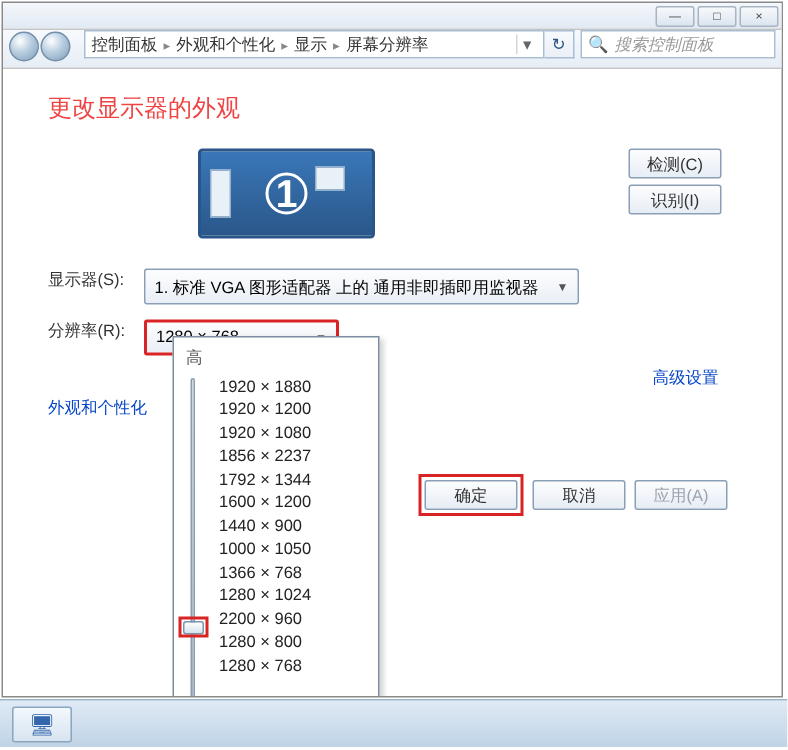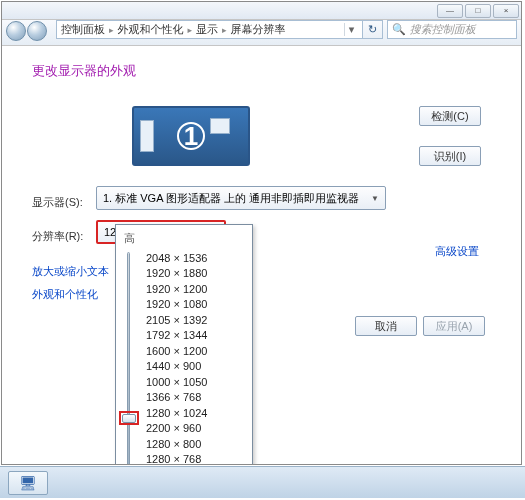--- a/index.html
+++ b/index.html
@@ -10,30 +10,30 @@
 .navbar{height:26px;background:linear-gradient(#f8fafd,#e6edf5);display:flex;border-bottom:1px solid #c5c5c5;padding:0 4px}
 .nav-circles{width:46px;height:22px;display:flex;align-items:center;margin-right:4px}
 .nav-circle{width:20px;height:20px;border-radius:50%;background:radial-gradient(circle at 35% 30%,#fff,#b8cde0 45%,#7f9db8);border:1px solid #7090ab;margin-right:1px}
 .breadcrumb{flex:1;height:19px;border:1px solid #a8bed4;background:#fff;display:flex;align-items:center;padding:0 4px;color:#333}
 .bc-sep{color:#888;margin:0 4px;font-size:9px}
 .bc-dd{width:14px;text-align:center;color:#666;border-left:1px solid #d0d8e0;margin-left:auto}
 .refresh{width:20px;height:19px;border:1px solid #a8bed4;border-left:0;display:flex;align-items:center;justify-content:center;color:#2a5582;font-size:11px}
 .search{width:130px;height:19px;border:1px solid #a8bed4;background:#fff;margin-left:4px;display:flex;align-items:center;padding:0 4px;color:#999;font-style:italic}
 .search-ico{margin-right:4px;color:#6286aa;font-style:normal}
 .content{padding:16px 30px;position:relative;height:calc(100% - 44px);overflow:hidden}
-.heading{color:#a21caf;font-size:13px;margin-bottom:26px}
+.heading{color:#ef4444;font-size:16px;margin-bottom:16px}
 .preview-row{display:flex;align-items:flex-start;margin-bottom:20px}
 .monitor-box{width:118px;height:60px;background:linear-gradient(#3a77b8,#2a5789);border:2px solid #2a5588;border-radius:3px;margin-left:100px;display:flex;align-items:center;justify-content:center;position:relative}
 .monitor-num{color:#fff;font-size:26px;font-weight:bold;border:2px solid #fff;border-radius:50%;width:28px;height:28px;display:flex;align-items:center;justify-content:center}
 .monitor-win{position:absolute;background:#e8f0f8;border:1px solid #95b0cc}
 .mw1{left:6px;top:12px;width:14px;height:32px}
 .mw2{right:18px;top:10px;width:20px;height:16px}
-.side-btns{margin-left:auto;display:flex;flex-direction:column;gap:20px;margin-right:10px}
+.side-btns{margin-left:auto;display:flex;flex-direction:column;gap:4px;margin-right:10px}
 .btn{min-width:62px;height:20px;border:1px solid #8a9fb6;background:linear-gradient(#fdfdfe,#e6edf5);border-radius:2px;display:flex;align-items:center;justify-content:center;padding:0 8px;color:#333;cursor:pointer}
-.field-row{display:flex;align-items:flex-end;margin-bottom:10px}
+.field-row{display:flex;align-items:flex-start;margin-bottom:10px}
 .field-label{width:64px;color:#333}
 .dropdown{flex:1;max-width:290px;height:24px;border:1px solid #8a9fb6;background:linear-gradient(#fdfdfe,#e9eff6);border-radius:2px;display:flex;align-items:center;padding:0 6px;position:relative}
 .dropdown-arrow{margin-left:auto;color:#555;font-size:8px}
 .res-dd{max-width:130px;border:2px solid #d82424}
 .links{position:absolute;left:30px;top:218px}
 .link{color:#0645c8;margin-bottom:8px;cursor:pointer}
 .adv-link{position:absolute;right:42px;top:198px;color:#0645c8;cursor:pointer}
 .action-row{position:absolute;right:36px;top:270px;display:flex;gap:6px;align-items:center}
 .ok-box{border:2px solid #d82424;padding:2px}
 .btn.disabled{color:#9aa4ae}
@@ -107,44 +107,45 @@
       <div class="field-label">分辨率(R):</div>
       <div class="dropdown res-dd">
         <span>1280 × 768</span>
         <span class="dropdown-arrow">▼</span>
       </div>
     </div>
 
     <div class="adv-link">高级设置</div>
 
     <div class="links">
-      <div class="link">放大或缩小文本</div>
       <div class="link">外观和个性化</div>
     </div>
 
     <div class="action-row">
+      <div class="ok-box">
+        <div class="btn">确定</div>
+      </div>
       <div class="btn">取消</div>
       <div class="btn disabled">应用(A)</div>
     </div>
 
     <div class="res-popup">
       <div class="res-head">高</div>
       <div class="res-body">
         <div class="slider-col">
           <div class="slider-track">
             <div class="slider-thumb" id="thumb" style="top: 160.588px;"></div>
             <div class="thumb-hl" id="thumb-hl" style="top: 157.588px;"></div>
           </div>
         </div>
         <div class="res-list" id="res-list">
-            <div class="res-item">2048 × 1536</div>
             <div class="res-item">1920 × 1880</div>
             <div class="res-item">1920 × 1200</div>
             <div class="res-item">1920 × 1080</div>
-            <div class="res-item">2105 × 1392</div>
+            <div class="res-item">1856 × 2237</div>
             <div class="res-item">1792 × 1344</div>
             <div class="res-item">1600 × 1200</div>
             <div class="res-item">1440 × 900</div>
             <div class="res-item">1000 × 1050</div>
             <div class="res-item">1366 × 768</div>
             <div class="res-item">1280 × 1024</div>
             <div class="res-item">2200 × 960</div>
             <div class="res-item">1280 × 800</div>
             <div class="res-item">1280 × 768</div>
           </div>

